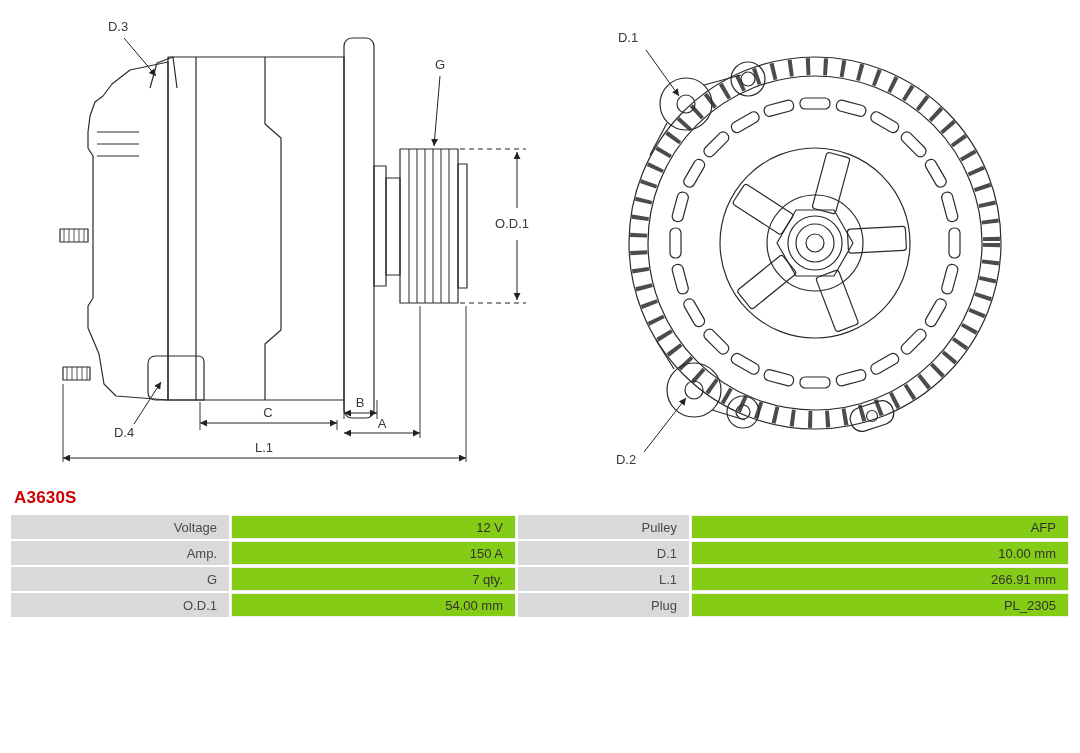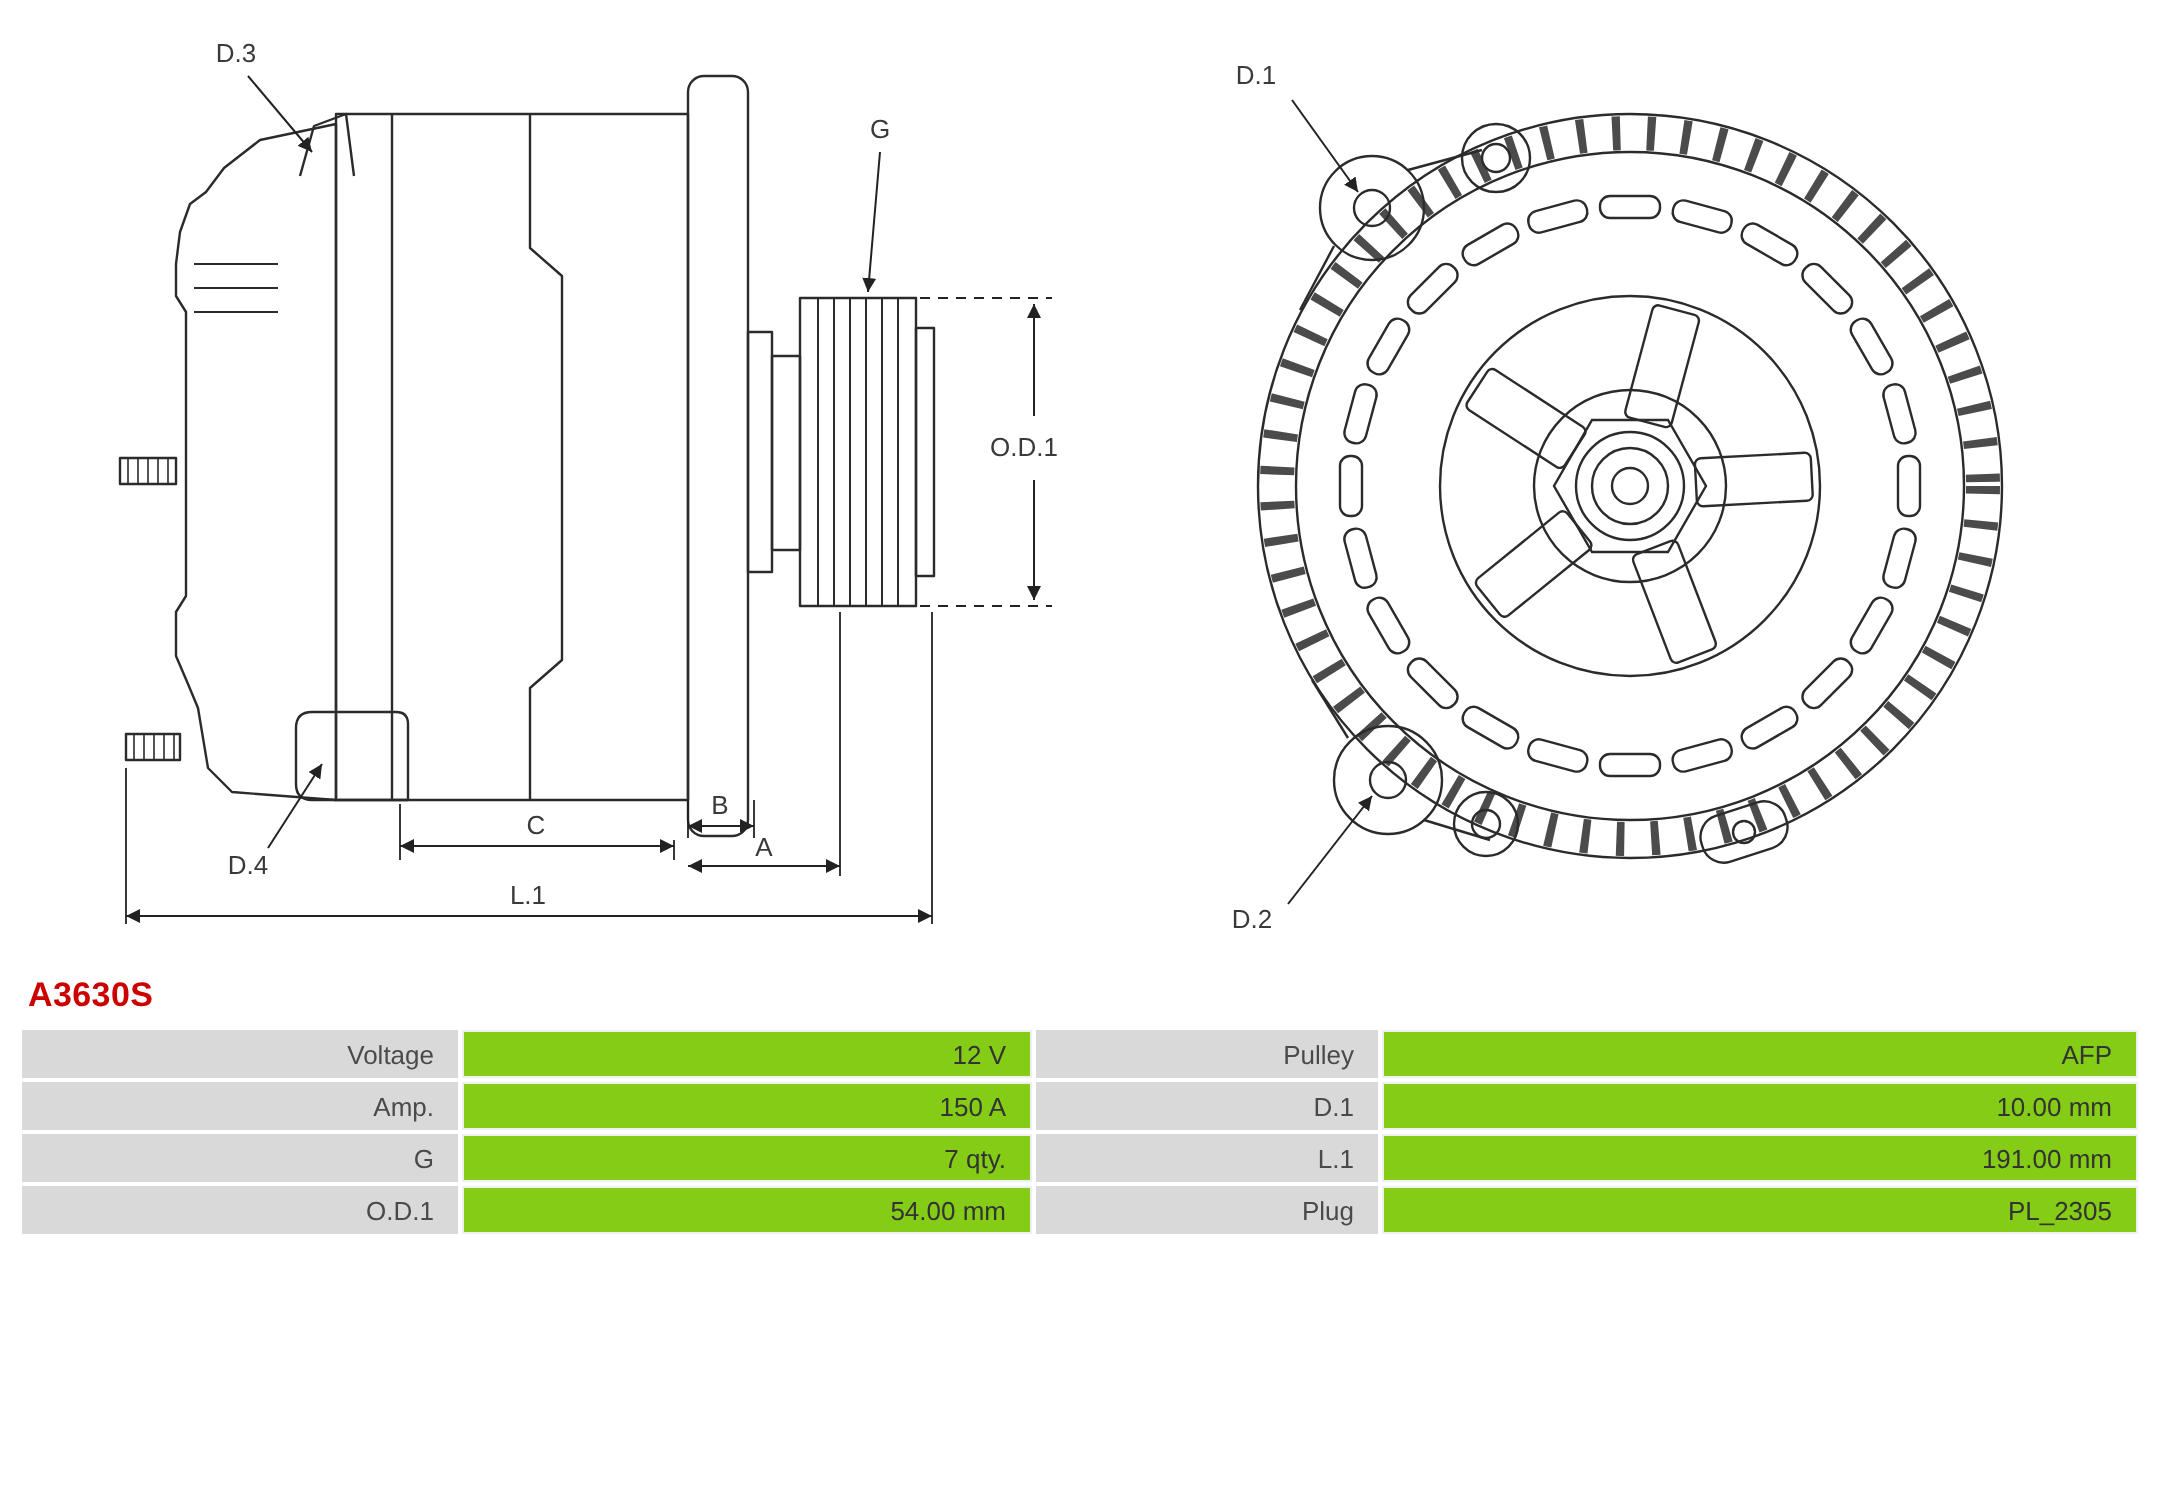--- a/index.html
+++ b/index.html
@@ -202,21 +202,21 @@
     <tr>
       <td class="lbl">Amp.</td>
       <td class="val">150 A</td>
       <td class="lbl">D.1</td>
       <td class="val">10.00 mm</td>
     </tr>
     <tr>
       <td class="lbl">G</td>
       <td class="val">7 qty.</td>
       <td class="lbl">L.1</td>
-      <td class="val">191.00 mm</td>
+      <td class="val">266.91 mm</td>
     </tr>
     <tr>
       <td class="lbl">O.D.1</td>
       <td class="val">54.00 mm</td>
       <td class="lbl">Plug</td>
       <td class="val">PL_2305</td>
     </tr>
   </tbody>
 </table>
 

